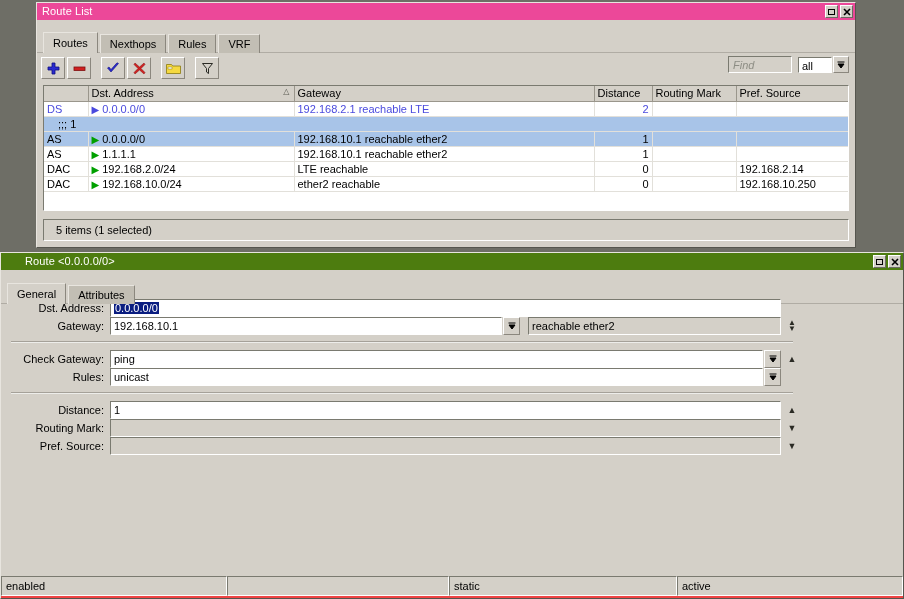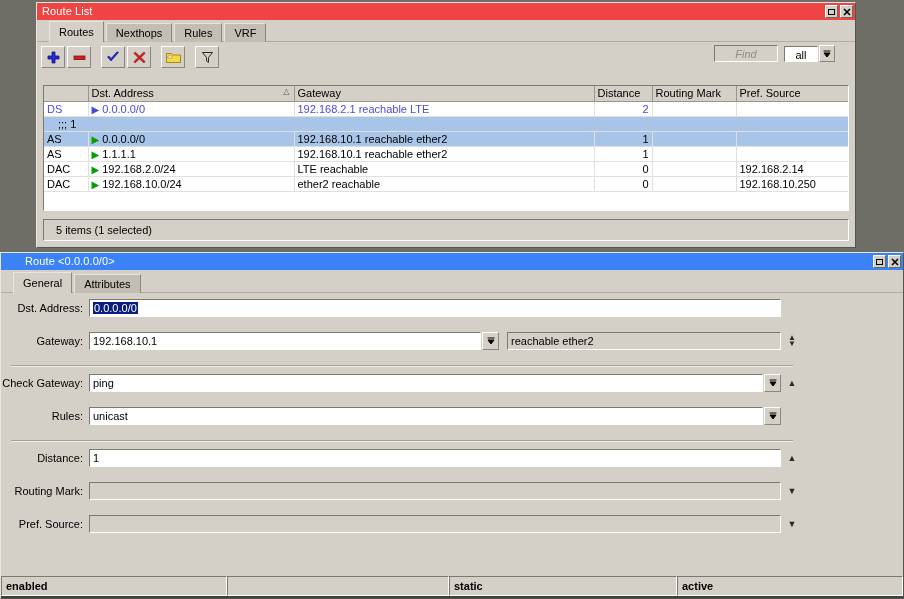--- a/index.html
+++ b/index.html
@@ -16,61 +16,61 @@
   
   #route-list-window {
     position:absolute; left:36px; top:2px; width:820px; height:246px;
     background:#d4d0c8;
     border-top:1px solid #e8e5df; border-left:1px solid #e8e5df;
     border-right:1px solid #55554e; border-bottom:1px solid #55554e;
     box-sizing:border-box;
   }
   .titlebar {
     height:17px; line-height:17px;
-    background:#ef4444;
+    background:#ec4899;
     color:#ffffff; font-size:11px; padding-left:5px;
     display:flex; align-items:center; justify-content:space-between;
     box-sizing:border-box;
   }
-  .titlebar.active { background:#3b82f6;padding-left:24px; }
+  .titlebar.active { background:#4d7c0f;padding-left:24px; }
   .tb-title { font-size:11px; letter-spacing:0.1px;}
   .tb-buttons { display:flex; gap:2px; padding-right:2px; }
   .tb-btn {
     width:13px; height:13px; background:#d4d0c8;
     border-top:1px solid #fff; border-left:1px solid #fff;
     border-right:1px solid #6b6b62; border-bottom:1px solid #6b6b62;
     display:flex; align-items:center; justify-content:center;
     font-size:9px; line-height:9px; box-sizing:border-box; cursor:pointer;
     font-family:"DejaVu Sans", sans-serif;
   }
   .tb-btn .sq { width:7px; height:6px; border:1px solid #000; box-sizing:border-box; }
 
   
-  .tabstrip { height:22px; padding-left:12px; display:flex; align-items:flex-end; position:relative; }
+  .tabstrip { height:33px; padding-left:6px; display:flex; align-items:flex-end; position:relative; }
   .tabstrip::after{ content:""; position:absolute; left:0; right:0; bottom:0; height:1px; background:#b0aca4;}
   .tab {
     height:19px; line-height:18px; padding:0 9px; margin-right:2px;
     background:#c2beb4; color:#000; font-size:11px; cursor:pointer;
     border-top:1px solid #e8e5df; border-left:1px solid #e8e5df;
     border-right:1px solid #8b877e; border-bottom:none;
     box-sizing:border-box; position:relative; z-index:1;
   }
   .tab.sel { background:#d4d0c8; height:21px; line-height:20px; z-index:3; }
 
   
   .toolbar { height:26px; display:flex; align-items:center; padding:2px 4px 0 4px; position:relative;}
   .tbtn {
     width:24px; height:22px; margin-right:2px; background:#d4d0c8;
     border-top:1px solid #ffffff; border-left:1px solid #ffffff;
     border-right:1px solid #8b877e; border-bottom:1px solid #8b877e;
     display:flex; align-items:center; justify-content:center;
     cursor:pointer; box-sizing:border-box;
   }
   .tbtn.gap { margin-left:8px; }
-  .find-wrap { position:absolute; right:20px; top:3px; display:flex; align-items:center;text-align:center; }
+  .find-wrap { position:absolute; right:6px; top:3px; display:flex; align-items:center; }
   .find-box {
     width:64px; height:17px; background:#d4d0c8; color:#8d8d84;
     font-style:italic; font-size:11px; padding:0 4px; line-height:16px;
     border-top:1px solid #7a7a70; border-left:1px solid #7a7a70;
     border-right:1px solid #ffffff; border-bottom:1px solid #ffffff;
     box-sizing:border-box;
   }
   .all-box {
     width:34px; height:16px; margin-left:6px; background:#ffffff; font-size:11px;
     padding:0 3px; line-height:16px;
@@ -123,21 +123,21 @@
   
   #route-dialog {
     position:absolute; left:0; top:252px; width:904px; height:347px;
     background:#d4d0c8;
     border-top:1px solid #e8e5df; border-left:1px solid #e8e5df;
     border-right:1px solid #55554e; border-bottom:1px solid #55554e;
     box-sizing:border-box;
   }
   .dlg-body { position:relative; height:100%; }
   .form { position:absolute; left:0; top:22px; right:100px; bottom:30px; }
-  .row { display:flex; align-items:center; height:18px; margin-bottom:15px; }
+  .row { display:flex; align-items:center; height:18px; margin-bottom:0;padding-left:21px; }
   .lbl { width:88px; text-align:right; padding-right:6px; font-size:11px; box-sizing:border-box; }
   .fld {
     flex:1; height:18px; background:#ffffff; font-size:11px; line-height:17px;
     padding:0 3px;
     border-top:1px solid #7a7a70; border-left:1px solid #7a7a70;
     border-right:1px solid #ffffff; border-bottom:1px solid #ffffff;
     box-sizing:border-box; overflow:hidden; white-space:nowrap;
   }
   .fld.disabled { background:#d4d0c8; }
   .sel-text { background:#0a1d80; color:#ffffff; padding:0 1px; }
@@ -160,22 +160,21 @@
     background:#d4d0c8; margin-bottom:4px; cursor:pointer;
     border-top:1px solid #ffffff; border-left:1px solid #ffffff;
     border-right:1px solid #8b877e; border-bottom:1px solid #8b877e;
     box-sizing:border-box;
   }
   .dbtn.default { border:1px solid #000; }
   .dbtn.spacer-top { margin-top:12px; }
 
   .dlg-status {
     position:absolute; left:0; right:0; bottom:0; height:22px; display:flex; align-items:stretch;
-    background:#404040;
-    font-weight:bold;
+    background:#ef4444;
   }
   .st-pane {
     height:20px; line-height:19px; font-size:11px; padding-left:4px; background:#d4d0c8;
     border-top:1px solid #7a7a70; border-left:1px solid #7a7a70;
     border-right:1px solid #ffffff; border-bottom:1px solid #ffffff;
     box-sizing:border-box; overflow:hidden; white-space:nowrap;
   }
   svg { display:block; }
 </style>
 </head>

